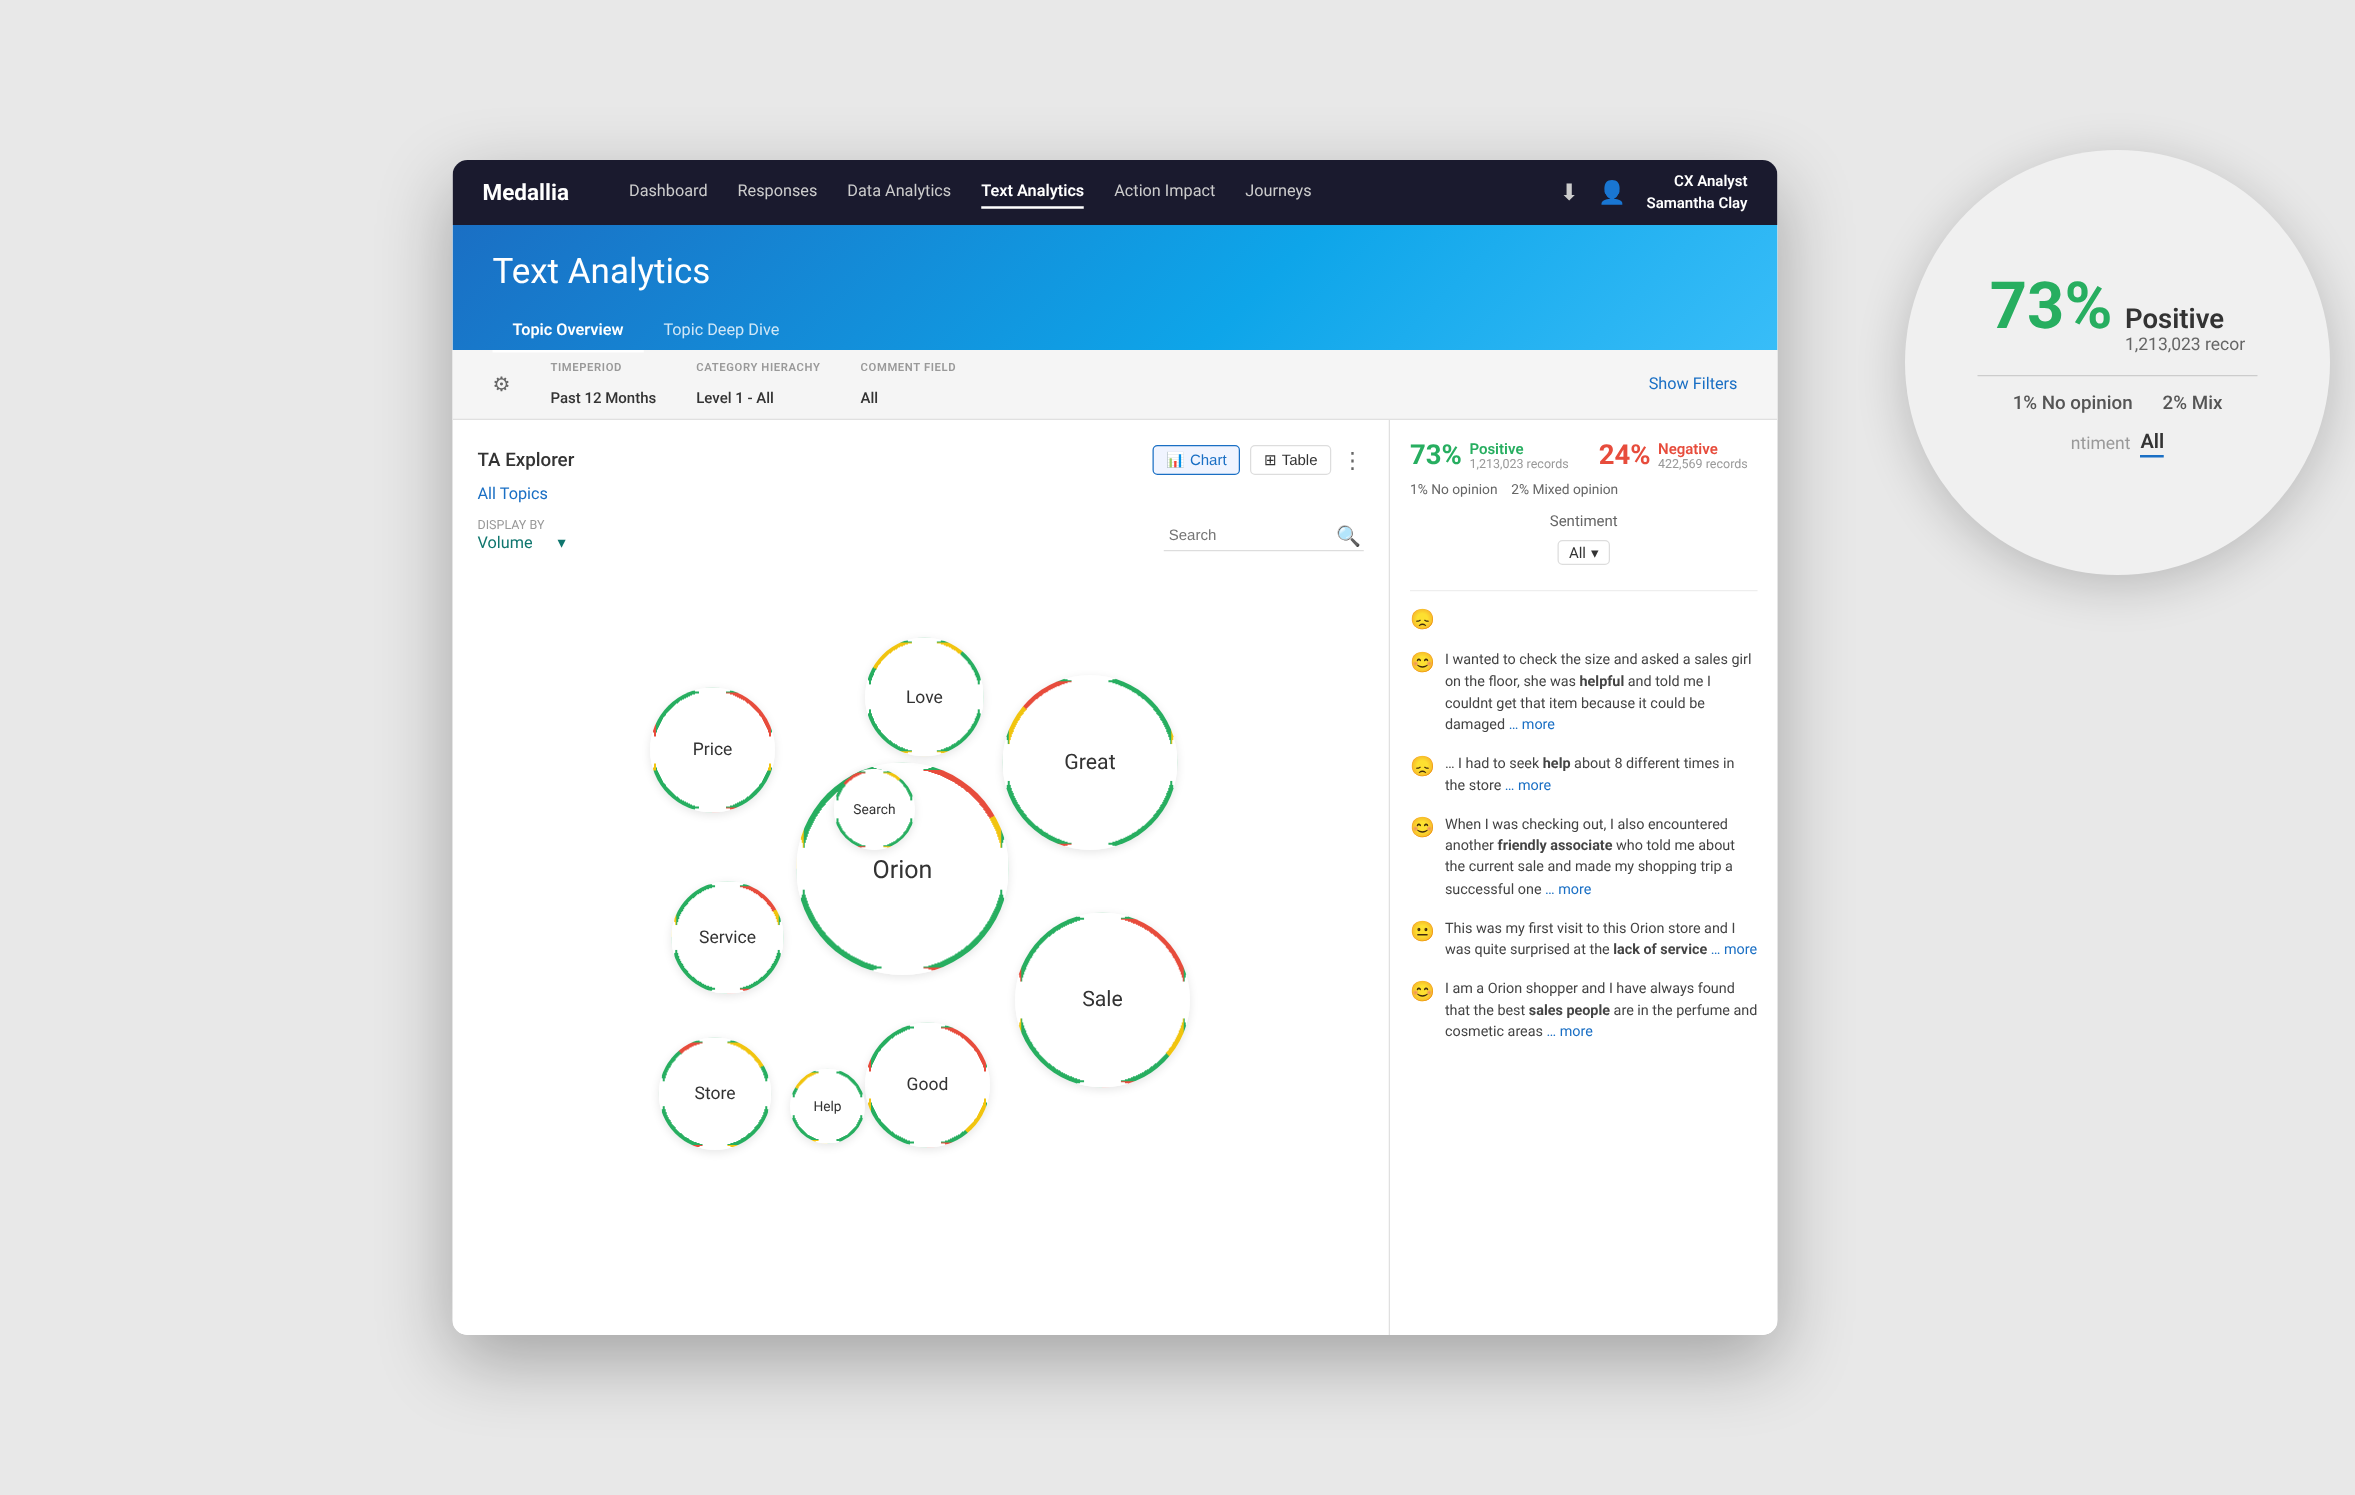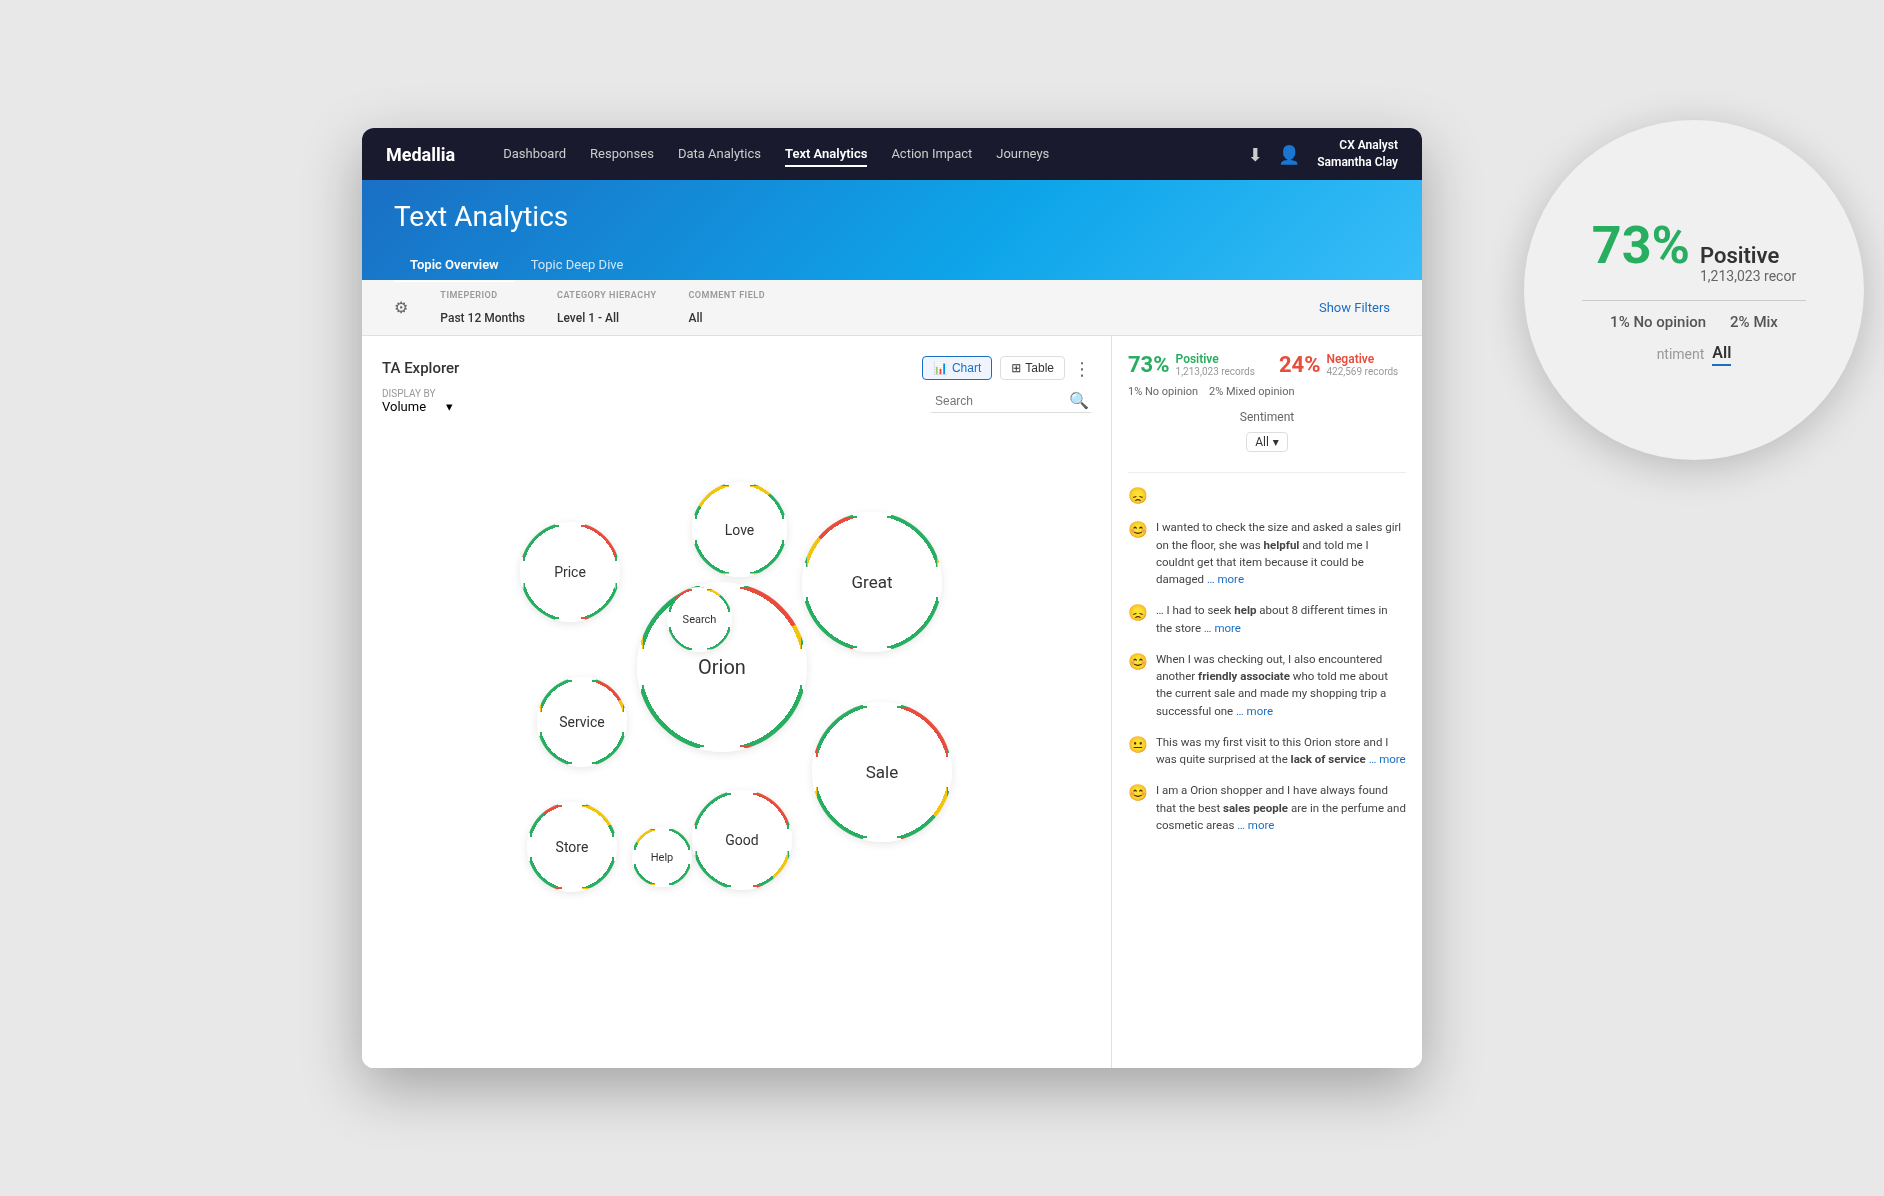--- a/index.html
+++ b/index.html
@@ -219,21 +219,21 @@
     .display-by-label {
       font-size: 10px;
       color: #999;
       text-transform: uppercase;
     }
     .display-by-select {
       display: flex;
       align-items: center;
       gap: 20px;
       font-size: 13px;
-      color: #000000;
+      color: #0f766e;
       cursor: pointer;
     }
     .search-bar {
       display: flex;
       align-items: center;
       gap: 4px;
       border-bottom: 1px solid #ddd;
       padding: 2px 4px;
       width: 160px;
     }
@@ -609,20 +609,21 @@
             <span>Chart</span>
           </button>
           <button class="btn-table">
             <span>⊞</span>
             <span>Table</span>
           </button>
           <div class="more-btn">⋮</div>
         </div>
       </div>
 
+      <div class="all-topics">All Topics</div>
 
       <div class="display-search-row">
         <div class="display-by">
           <div class="display-by-label">Display by</div>
           <div class="display-by-select">
             <span>Volume</span>
             <span>▾</span>
           </div>
         </div>
         <div class="search-bar">

